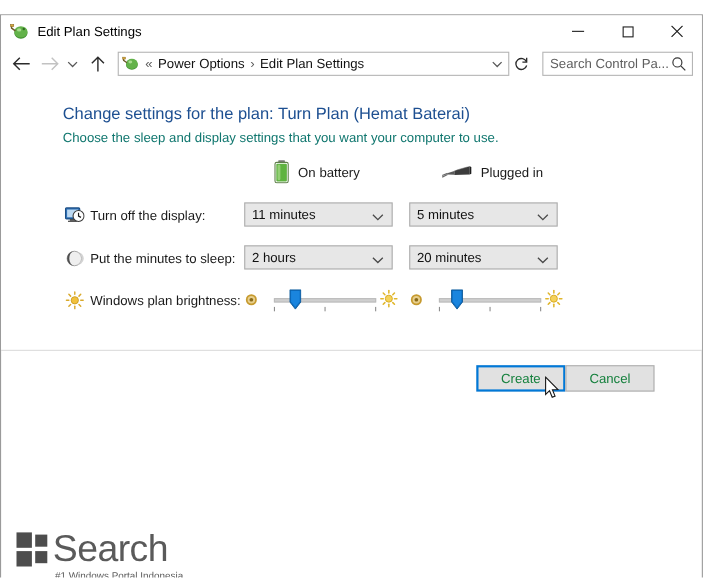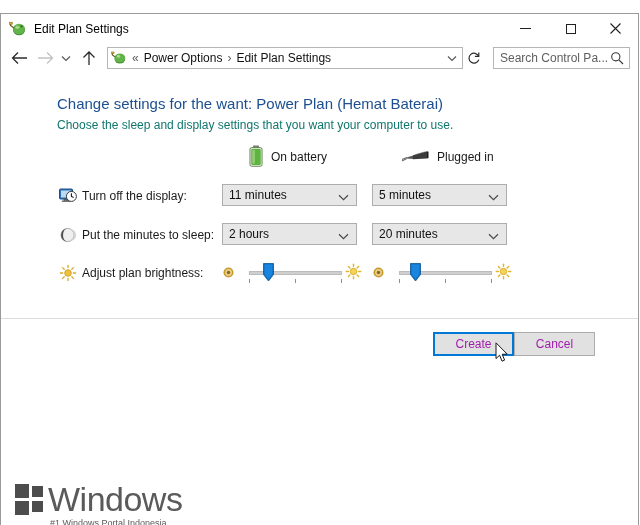--- a/index.html
+++ b/index.html
@@ -318,21 +318,21 @@
   .btn {
     position: absolute;
     top: 13px;
     width: 81px;
     height: 24px;
     background: #e1e1e1;
     border: 1px solid #adadad;
     box-sizing: border-box;
     font-family: "Liberation Sans", sans-serif;
     font-size: 12px;
-    color: #a21caf;
+    color: #15803d;
     display: flex;
     align-items: center;
     justify-content: center;
     padding: 0;
   }
   #btn-create {
     left: 432px;
     border: 2px solid #0078d7;
     background: #e1e1e1;
   }
@@ -469,21 +469,21 @@
         <svg width="14" height="14" viewBox="0 0 14 14">
           <circle cx="5.8" cy="5.8" r="4.1" stroke="#3a3a3a" stroke-width="1.1" fill="none"></circle>
           <path d="M8.9 8.9 L13 13" stroke="#3a3a3a" stroke-width="1.2"></path>
         </svg>
       </span>
     </div>
   </div>
 
   <div id="content">
 
-    <div id="heading">Change settings for the want: Power Plan (Hemat Baterai)</div>
+    <div id="heading">Change settings for the plan: Turn Plan (Hemat Baterai)</div>
     <div id="subheading">Choose the sleep and display settings that you want your computer to use.</div>
 
     <div class="colhead" id="colhead-battery">
       <span>
         <svg width="14" height="22" viewBox="0 0 14 22">
           <rect x="4" y="0.6" width="6" height="2.2" rx="0.5" fill="#7a7a7a"></rect>
           <rect x="1" y="2.6" width="12" height="18.6" rx="1.6" fill="#ffffff" stroke="#5f7f4a" stroke-width="1"></rect>
           <rect x="2.2" y="3.8" width="9.6" height="16.2" rx="1" fill="#5fb340"></rect>
           <rect x="3.3" y="4.8" width="2.6" height="14" rx="1" fill="#9ed47f" opacity="0.85"></rect>
         </svg>
@@ -576,21 +576,21 @@
               <path d="M9 14.4 L9 16.6"></path>
             <path d="M1.4 9 L3.6 9"></path>
               <path d="M14.4 9 L16.6 9"></path>
             <path d="M3.6 3.6 L5.2 5.2"></path>
               <path d="M12.8 12.8 L14.4 14.4"></path>
             <path d="M14.4 3.6 L12.8 5.2"></path>
               <path d="M5.2 12.8 L3.6 14.4"></path>
           </g>
         </svg>
       </span>
-      <span class="row-label">Adjust plan brightness:</span>
+      <span class="row-label">Windows plan brightness:</span>
 
       <div class="slider-group col1">
         <span class="sun-small">
           <svg width="13" height="13" viewBox="0 0 13 13">
             <circle cx="6.5" cy="6.5" r="5" fill="#c69a2e"></circle>
             <circle cx="6.5" cy="6.5" r="3.4" fill="#e8cf8c"></circle>
             <circle cx="6.5" cy="6.5" r="1.7" fill="#8a6a18"></circle>
           </svg>
         </span>
         <span class="slider-track"></span>
@@ -674,17 +674,17 @@
     </svg>
   </div>
 
   <div id="watermark">
     <div id="wm-squares">
       <span style="left:0px;  top:0px;  width:14px; height:14px;"></span>
       <span style="left:17px; top:2px;  width:11px; height:11px;"></span>
       <span style="left:0px;  top:17px; width:14px; height:14px;"></span>
       <span style="left:17px; top:17px; width:11px; height:11px;"></span>
     </div>
-    <div id="wm-text">Windows</div>
+    <div id="wm-text">Search</div>
     <div id="wm-tag">#1 Windows Portal Indonesia</div>
   </div>
 
 </div>
 
 </body></html>

